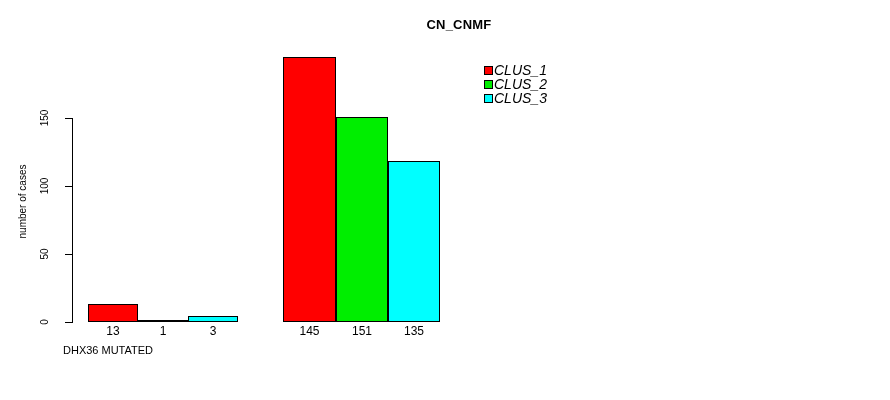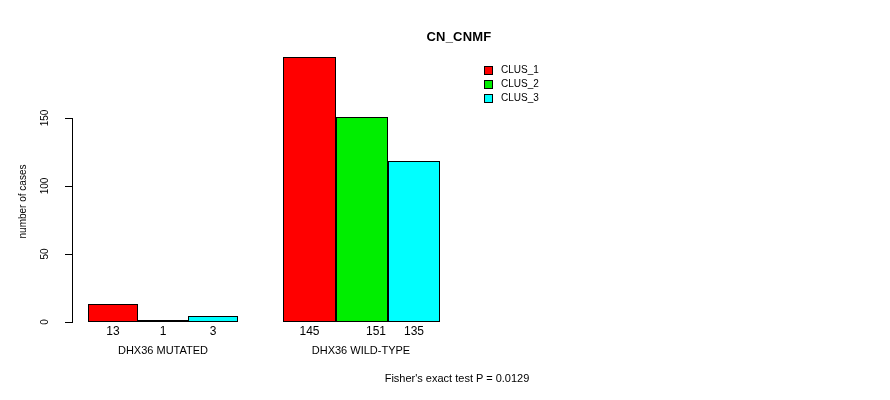--- a/index.html
+++ b/index.html
@@ -29,21 +29,20 @@
     width: 890px;
     text-align: center;
     font-size: 13px;
     font-weight: bold;
     letter-spacing: 0.2px;
     white-space: nowrap;
   }
   .title-shift {
     display: inline-block;
     transform: translateX(14px);
-    margin-top: 12px;
   }
   
   .y-axis-line {
     position: absolute;
     left: 72px;
     top: 118px;
     width: 1px;
     height: 205px;
     background: #000000;
   }
@@ -97,21 +96,21 @@
     font-size: 12px;
     line-height: 11px;
     text-align: center;
     white-space: nowrap;
   }
   .group-label {
     position: absolute;
     top: 344px;
     font-size: 11px;
     line-height: 12px;
-    text-align: center;
+    text-align: left;
     white-space: nowrap;
   }
   
   .legend {
     position: absolute;
     left: 484px;
     top: 63px;
   }
   .legend-row {
     position: relative;
@@ -120,24 +119,25 @@
     align-items: center;
   }
   .legend-swatch {
     width: 9px;
     height: 9px;
     box-sizing: border-box;
     border: 1px solid #000000;
     flex: 0 0 auto;
   }
   .legend-text {
-    font-size: 10px;
+    font-size: 14px;
     line-height: 10px;
-    margin-left: 8px;
-    white-space: nowrap;
+    margin-left: 1px;
+    white-space: nowrap;
+    font-style: italic;
   }
   
   .footer-note {
     position: absolute;
     left: 0;
     top: 372px;
     width: 890px;
     text-align: center;
     font-size: 11px;
     white-space: nowrap;
@@ -180,35 +180,33 @@
 
   <div class="group-label" style="left:63px; width:200px;">DHX36 MUTATED</div>
 
   <div class="group-baseline" style="left:283px; width:157px;"></div>
 
   <div class="bar" style="left:283px; width:53px; height:265px; bottom:78px; background:#FF0000;"></div>
   <div class="bar" style="left:336px; width:52px; height:205px; bottom:78px; background:#00EE00;"></div>
   <div class="bar" style="left:388px; width:52px; height:161px; bottom:78px; background:#00FFFF;"></div>
 
   <div class="count-label" style="left:283px; width:53px;">145</div>
-  <div class="count-label" style="left:350px; width:52px;">151</div>
+  <div class="count-label" style="left:336px; width:52px;">151</div>
   <div class="count-label" style="left:388px; width:52px;">135</div>
 
-  <div class="group-label" style="left:261px; width:200px;">DHX36 WILD-TYPE</div>
 
   <div class="legend">
     <div class="legend-row">
       <span class="legend-swatch" style="background:#FF0000;"></span>
       <span class="legend-text">CLUS_1</span>
     </div>
     <div class="legend-row">
       <span class="legend-swatch" style="background:#00EE00;"></span>
       <span class="legend-text">CLUS_2</span>
     </div>
     <div class="legend-row">
       <span class="legend-swatch" style="background:#00FFFF;"></span>
       <span class="legend-text">CLUS_3</span>
     </div>
   </div>
 
-  <div class="footer-note"><span class="footer-shift">Fisher's exact test P = 0.0129</span></div>
 
 </div>
 
 </body></html>

